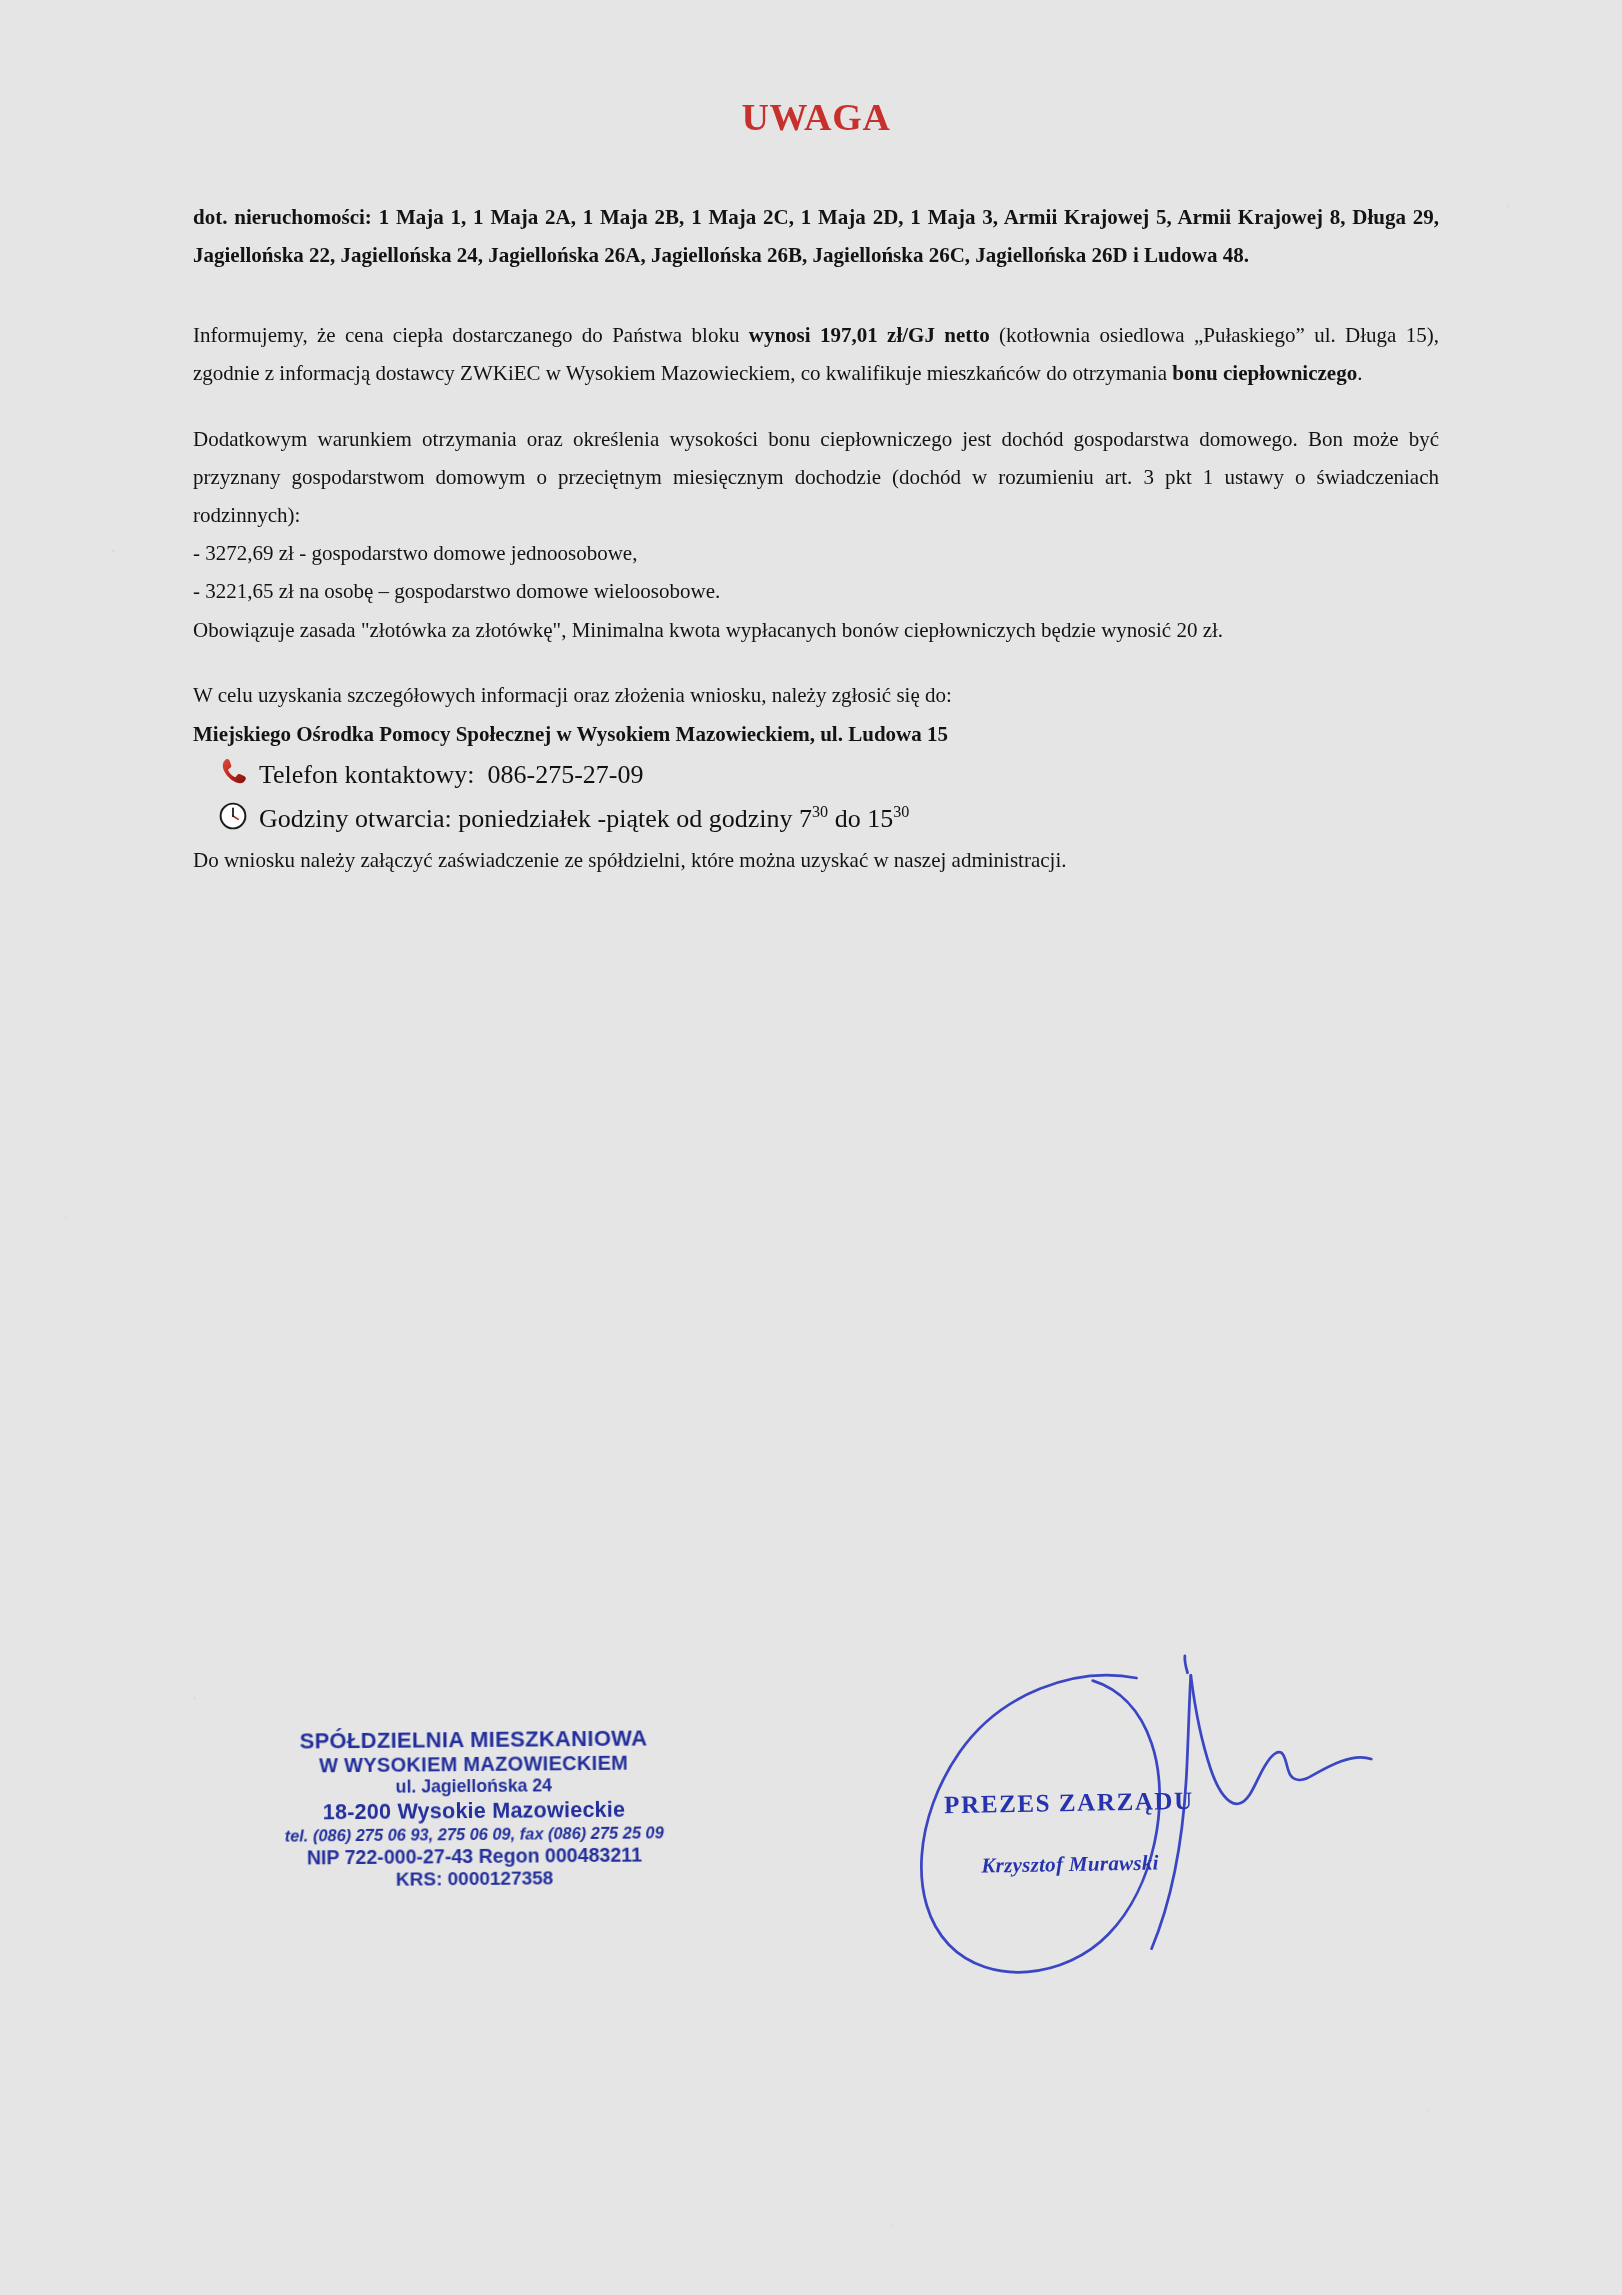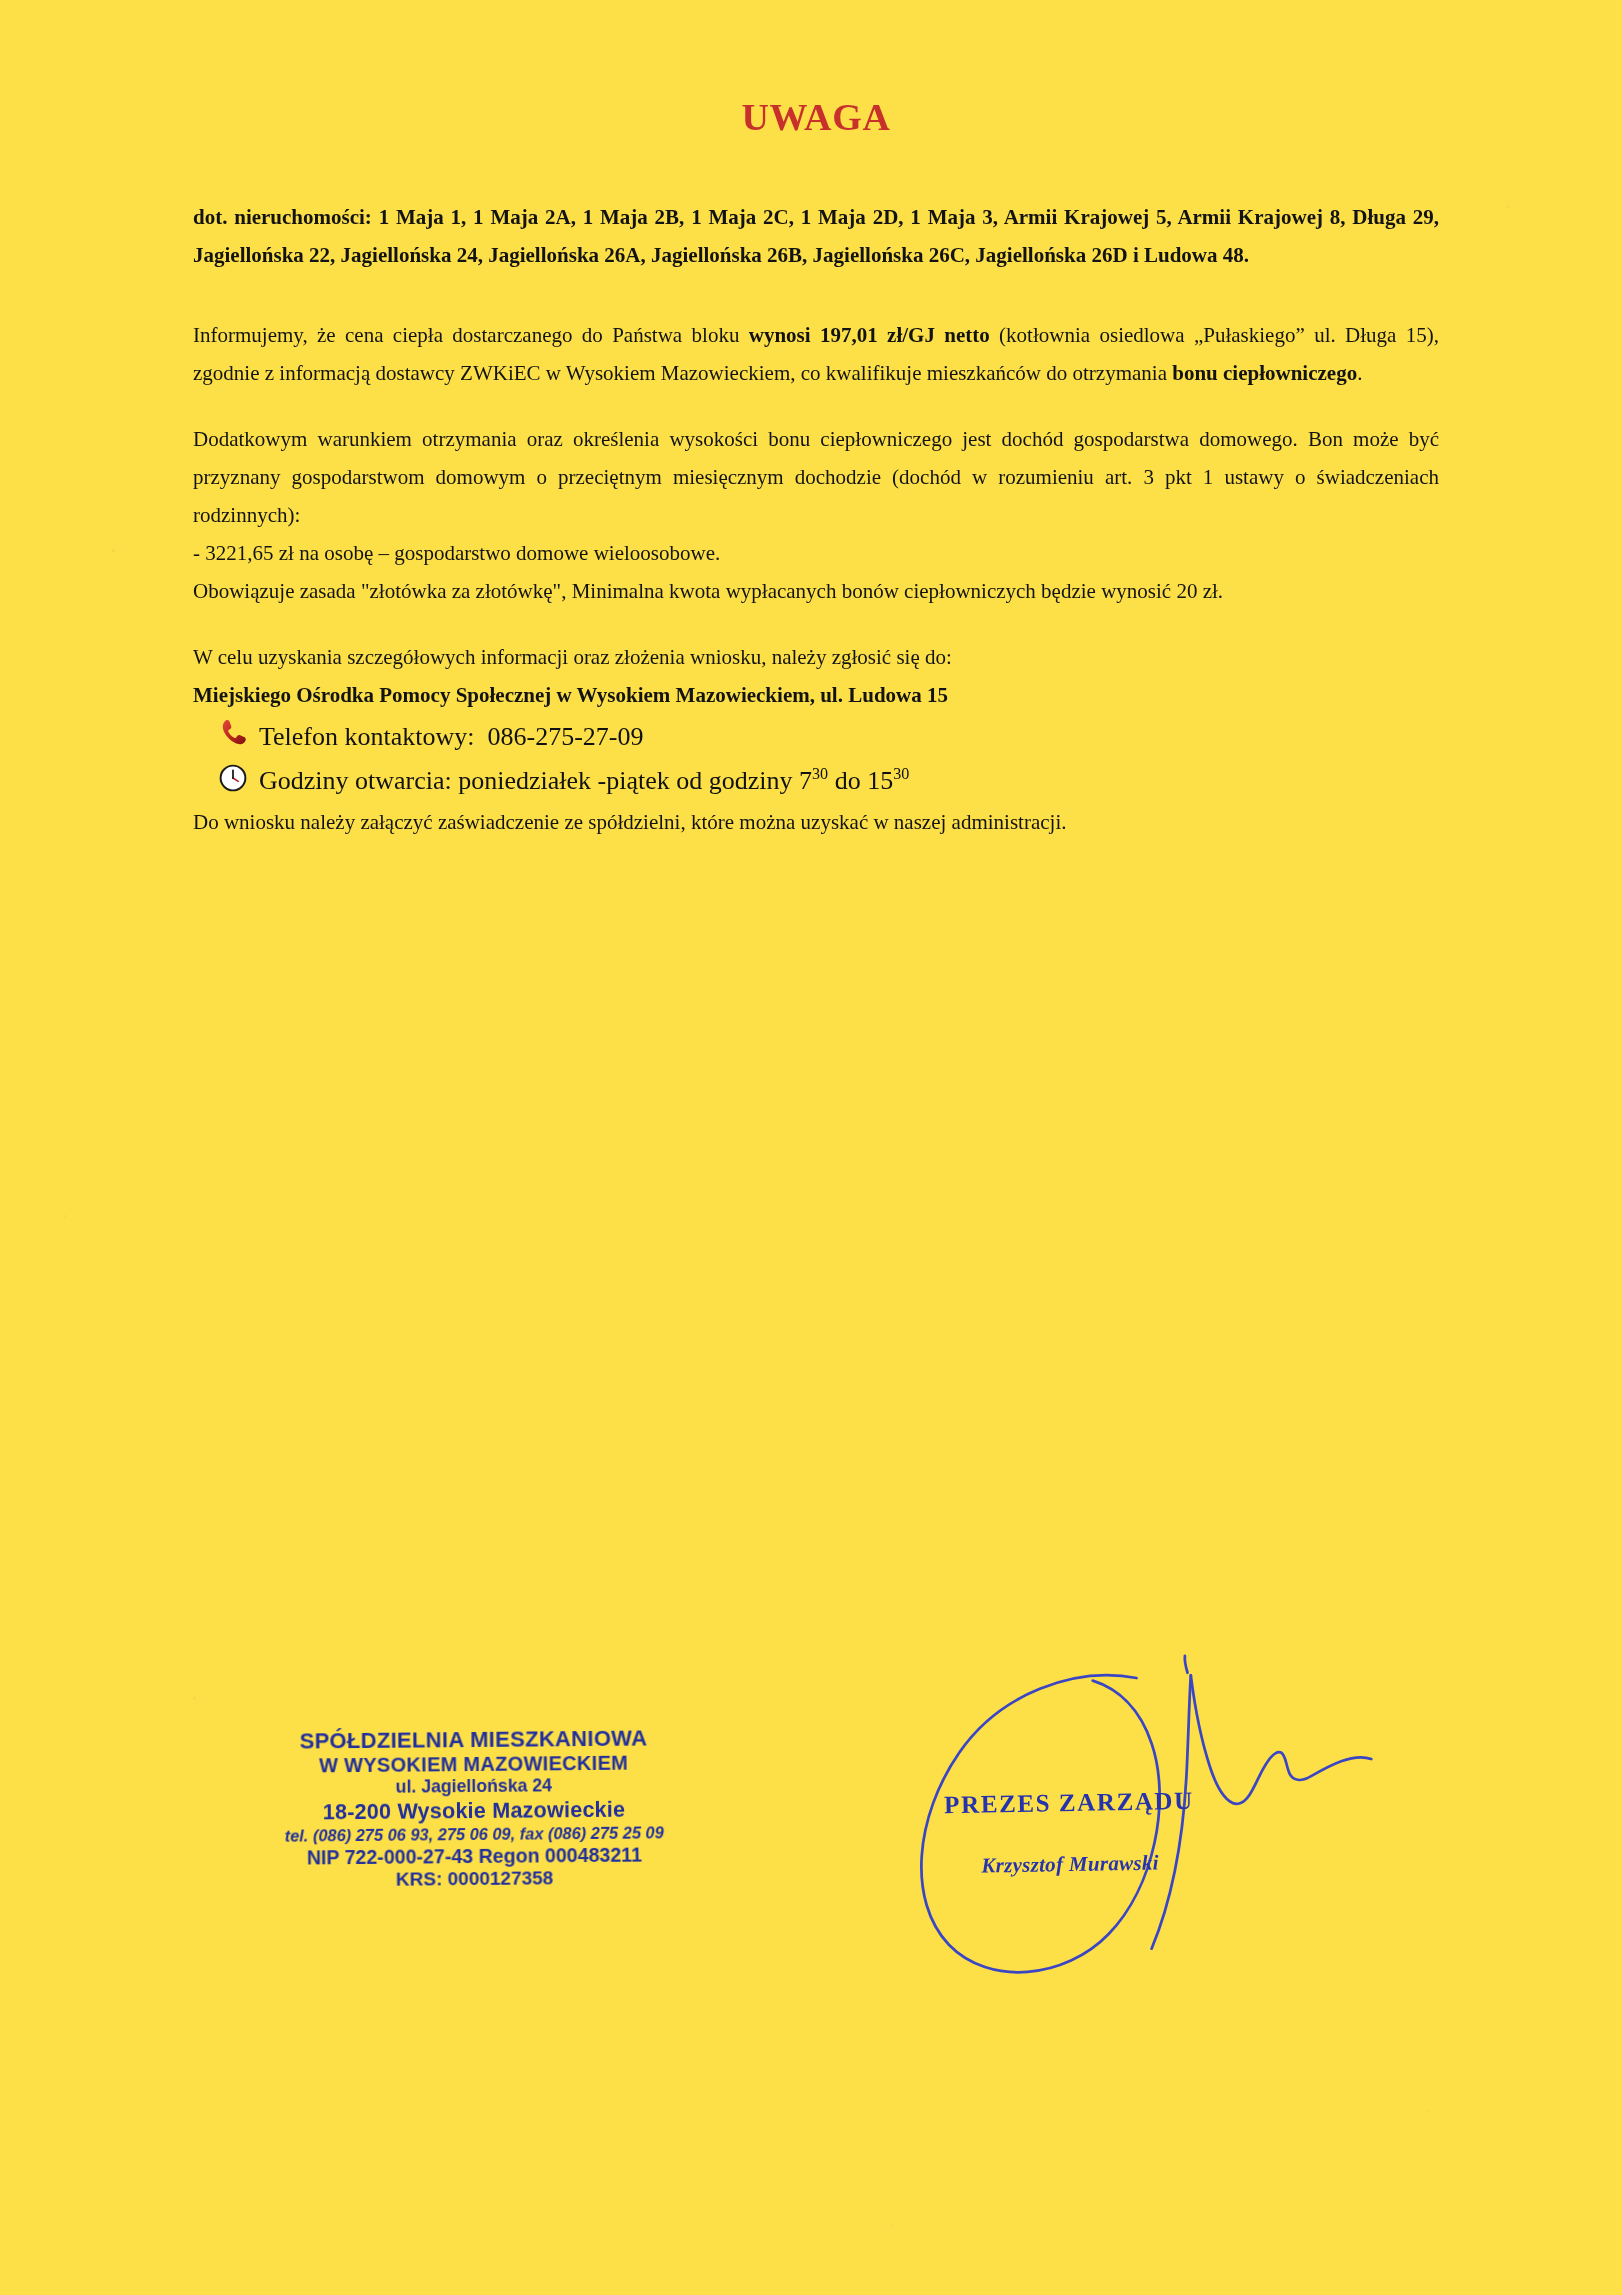--- a/index.html
+++ b/index.html
@@ -13,21 +13,21 @@
     height: 2295px;
     position: relative;
     font-family: "Liberation Serif", "DejaVu Serif", serif;
     color: #111111;
     overflow: hidden;
   }
 
   .page {
     position: absolute;
     inset: 0;
-    background: #fde047;
+    background: #e5e5e5;
     text-decoration: underline;
   }
 
   
   .paper-noise {
     position: absolute;
     inset: 0;
     pointer-events: none;
     background:
       radial-gradient(circle at 7% 24%, rgba(0,0,0,0.035) 0 1.3px, transparent 2px),
@@ -221,20 +221,21 @@
     <p class="para bold">dot. nieruchomości: 1 Maja 1, 1 Maja 2A, 1 Maja 2B, 1 Maja 2C, 1 Maja 2D, 1 Maja 3, Armii Krajowej 5, Armii Krajowej 8, Długa 29, Jagiellońska 22, Jagiellońska 24, Jagiellońska 26A, Jagiellońska 26B, Jagiellońska 26C, Jagiellońska 26D i Ludowa 48.</p>
 
     <div class="gap-l"></div>
 
     <p class="para"><span>Informujemy, że cena ciepła dostarczanego do Państwa bloku </span><span class="b">wynosi 197,01 zł/GJ netto</span><span> (kotłownia osiedlowa „Pułaskiego” ul. Długa 15), zgodnie z informacją dostawcy ZWKiEC w Wysokiem Mazowieckiem, co kwalifikuje mieszkańców do otrzymania </span><span class="b">bonu ciepłowniczego</span><span>.</span></p>
 
     <div class="gap-m"></div>
 
     <p class="para">Dodatkowym warunkiem otrzymania oraz określenia wysokości bonu ciepłowniczego jest dochód gospodarstwa domowego. Bon może być przyznany gospodarstwom domowym o przeciętnym miesięcznym dochodzie (dochód w rozumieniu art. 3 pkt 1 ustawy o świadczeniach rodzinnych):</p>
 
+    <p class="para flat">- 3272,69 zł - gospodarstwo domowe jednoosobowe,</p>
     <p class="para flat">- 3221,65 zł na osobę – gospodarstwo domowe wieloosobowe.</p>
 
     <p class="para">Obowiązuje zasada "złotówka za złotówkę", Minimalna kwota wypłacanych bonów ciepłowniczych będzie wynosić 20 zł.</p>
 
     <div class="gap-m"></div>
 
     <p class="para flat">W celu uzyskania szczegółowych informacji oraz złożenia wniosku, należy zgłosić się do:</p>
     <p class="para flat bold">Miejskiego Ośrodka Pomocy Społecznej w Wysokiem Mazowieckiem, ul. Ludowa 15</p>
 
     <div class="icon-line">

